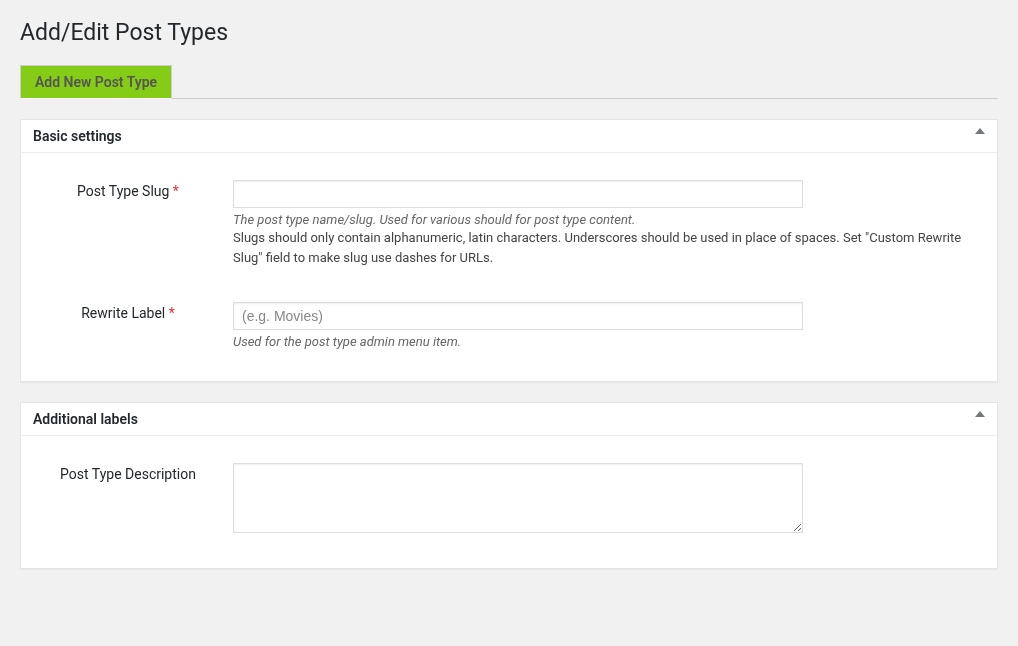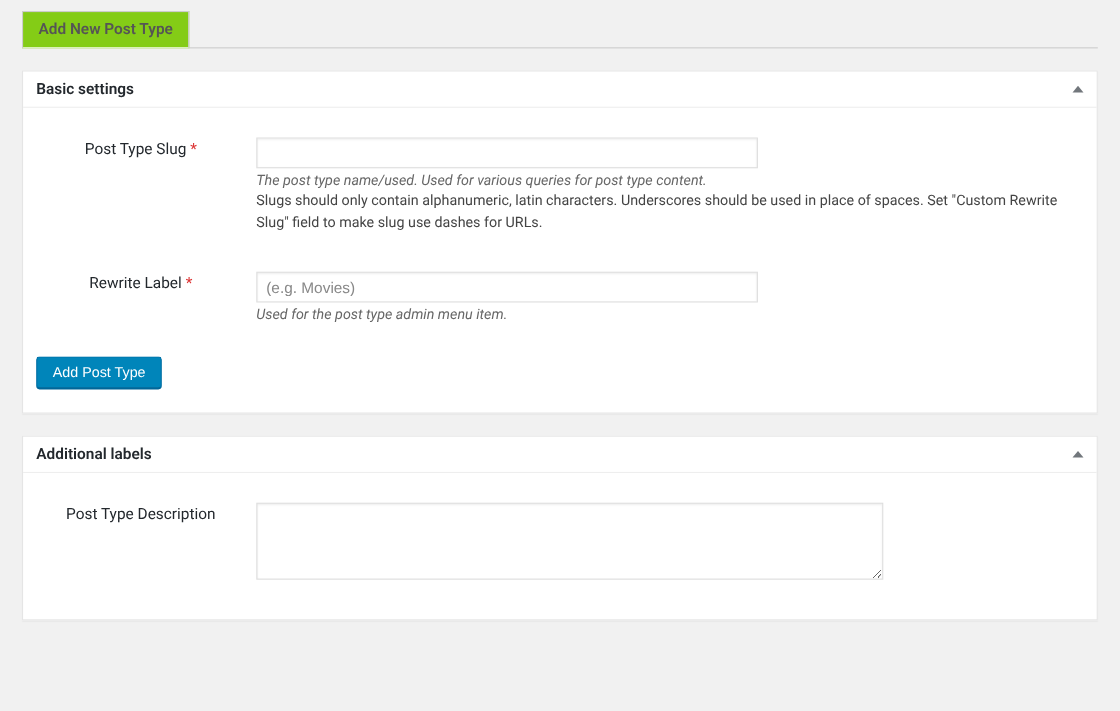--- a/index.html
+++ b/index.html
@@ -40,21 +40,20 @@
       background: #fff;
       border: 1px solid #e5e5e5;
       box-shadow: 0 1px 1px rgba(0,0,0,.04);
       margin-bottom: 20px;
       position: relative;
     }
     .postbox-header {
       border-bottom: 1px solid #eee;
       padding: 8px 12px;
       display: flex;
-      align-items: center;
       justify-content: space-between;
     }
     .postbox-header h2 {
       font-size: 14px;
       font-weight: 600;
       color: #23282d;
     }
     .toggle-indicator {
       width: 0;
       height: 0;
@@ -80,21 +79,21 @@
       color: #23282d;
     }
     .form-table td {
       padding: 15px 10px 20px 0;
       vertical-align: top;
     }
     .required {
       color: #dc3232;
     }
     input[type="text"] {
-      width: 456px;
+      width: 570px;
       max-width: 100%;
       padding: 5px 8px;
       font-size: 14px;
       border: 1px solid #ddd;
       border-radius: 0;
       background: #fff;
       color: #333;
       box-shadow: inset 0 1px 2px rgba(0,0,0,.07);
     }
     textarea {
@@ -137,55 +136,55 @@
       margin-bottom: 10px;
     }
     input::placeholder, textarea::placeholder {
       color: #888;
     }
   </style>
 </head>
 <body>
 
 <div class="wrap">
+  <h1 class="page-title">Add/Edit Post Types</h1>
 
   <div class="tab-wrapper">
     <span class="tab">Add New Post Type</span>
   </div>
 
   <div class="postbox">
     <div class="postbox-header">
       <h2>Basic settings</h2>
       <span class="toggle-indicator"></span>
     </div>
     <div class="inside">
       <table class="form-table">
         <tbody>
           <tr>
             <th>
               <span>Post Type Slug</span> <span class="required">*</span>
             </th>
             <td>
               <input type="text" value="" style="">
-              <span class="description">The post type name/used. Used for various queries for post type content.</span>
+              <span class="description">The post type name/slug. Used for various should for post type content.</span>
               <p class="helper-text">Slugs should only contain alphanumeric, latin characters. Underscores should be used in place of spaces. Set "Custom Rewrite Slug" field to make slug use dashes for URLs.</p>
             </td>
           </tr>
           <tr>
             <th>
               <span>Rewrite Label</span> <span class="required">*</span>
             </th>
             <td>
               <input type="text" placeholder="(e.g. Movies)" style="">
               <span class="description">Used for the post type admin menu item.</span>
             </td>
           </tr>
         </tbody>
       </table>
-      <button class="button-primary">Add Post Type</button>
     </div>
   </div>
 
   <div class="postbox">
     <div class="postbox-header">
       <h2>Additional labels</h2>
       <span class="toggle-indicator"></span>
     </div>
     <div class="inside">
       <table class="form-table">

